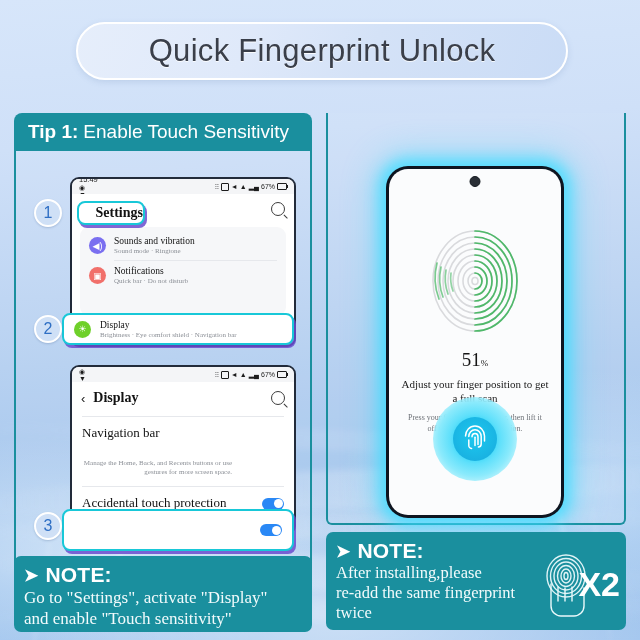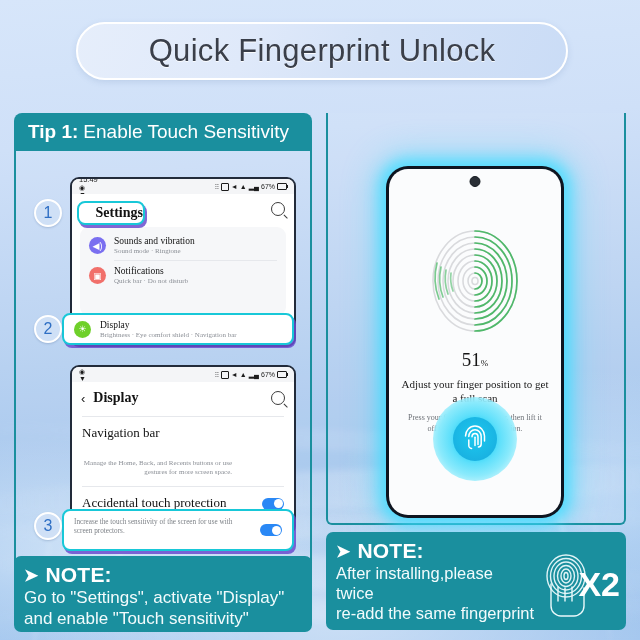--- a/index.html
+++ b/index.html
@@ -55,21 +55,21 @@
   #panel1{left:14px;top:113px;width:298px;}
   #panel1 .panel-body{height:436px;background:rgba(255,255,255,0.04);}
   #panel2{left:326px;top:113px;width:300px;}
   #panel2 .panel-body{height:412px;background:rgba(255,255,255,0.04);}
 
   
   .note{position:absolute;background:#1a8f9e;border-radius:7px;color:#fff;
     box-sizing:border-box;padding:7px 10px 8px 10px;}
   .note .hdr{display:flex;align-items:center;font-size:21px;font-weight:700;letter-spacing:.2px;}
   .note .hdr .arrow{margin-right:7px;font-size:17px;}
-  .note .ln{font-size:17px;line-height:21px;font-weight:400;color:#f2fbfc;}
+  .note .ln{font-size:17px;line-height:21px;font-weight:400;color:#f2fbfc;font-family:Liberation Serif, serif;}
   #note1{left:14px;top:556px;width:298px;height:76px;}
   #note2{left:326px;top:532px;width:300px;height:98px;}
   #note2 .ln{font-size:16.5px;line-height:20px;}
   .hl-twice{color:#c9f53a;font-weight:400;}
 
   
   #x2wrap{position:absolute;right:6px;bottom:6px;width:96px;height:70px;}
   #x2wrap .x2{position:absolute;right:0;bottom:20px;font-size:34px;font-weight:700;color:#ffffff;}
 
   
@@ -263,21 +263,20 @@
     </div>
     <div class="hline"></div>
     <div class="listrow">
       <div class="t1">Accidental touch protection</div>
       <div class="toggle"></div>
     </div>
   </div>
 </div>
 
 <div class="hlbox shadow-purple" style="left:62px;top:509px;width:232px;height:42px;padding:5px 10px;">
-  <div class="t2" style="font-family:'Liberation Serif',serif;font-size:7.2px;color:#7c8086;margin-top:2px;line-height:9px;max-width:170px;">Increase the touch sensitivity of the screen for use with screen protectors.</div>
   <div class="toggle"></div>
 </div>
 
 <div class="num" style="left:34px;top:199px;">1</div>
 <div class="num" style="left:34px;top:315px;">2</div>
 <div class="num" style="left:34px;top:512px;">3</div>
 
 <div class="note" id="note1">
   <div class="hdr">
     <span class="arrow">➤</span>
@@ -341,22 +340,22 @@
     </div>
   </div>
 </div>
 
 <div class="note" id="note2">
   <div class="hdr">
     <span class="arrow">➤</span>
     <span>NOTE:</span>
   </div>
   <div class="ln">After installing,please</div>
+  <div class="ln">re-add the same fingerprint</div>
   <div class="ln hl-twice">twice</div>
-  <div class="ln">re-add the same fingerprint</div>
 
   <div id="x2wrap">
     <svg viewBox="0 0 96 70" width="96" height="70" fill="none" stroke="#eaf9fb" stroke-width="1.4" stroke-linecap="round">
       <g opacity=".95">
         <ellipse cx="42" cy="22" rx="19" ry="21"></ellipse>
         <ellipse cx="42" cy="22" rx="15.5" ry="17.5"></ellipse>
         <ellipse cx="42" cy="22" rx="12" ry="14"></ellipse>
         <ellipse cx="42" cy="22" rx="8.5" ry="10.5"></ellipse>
         <ellipse cx="42" cy="22" rx="5" ry="7"></ellipse>
         <ellipse cx="42" cy="22" rx="2" ry="3.5"></ellipse>

